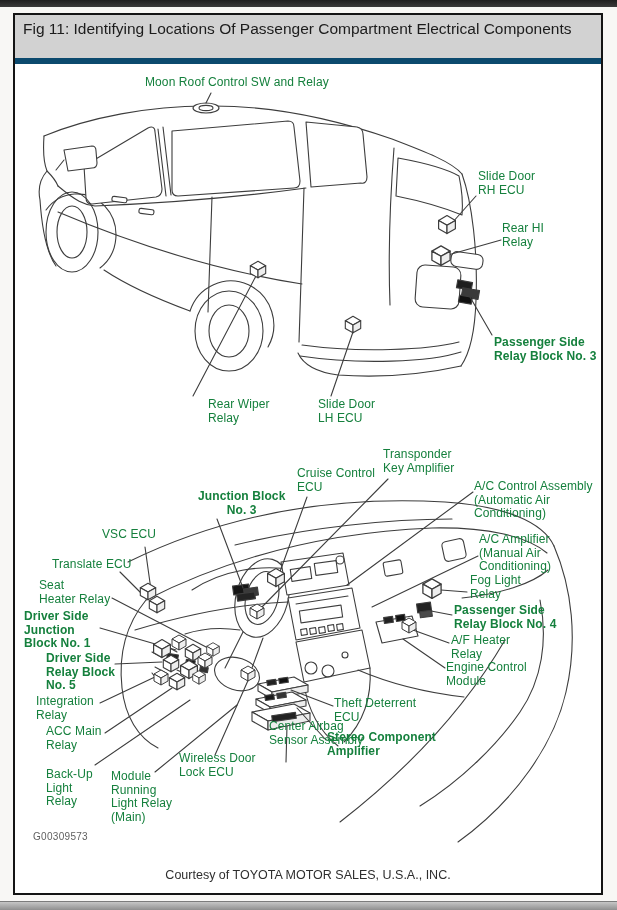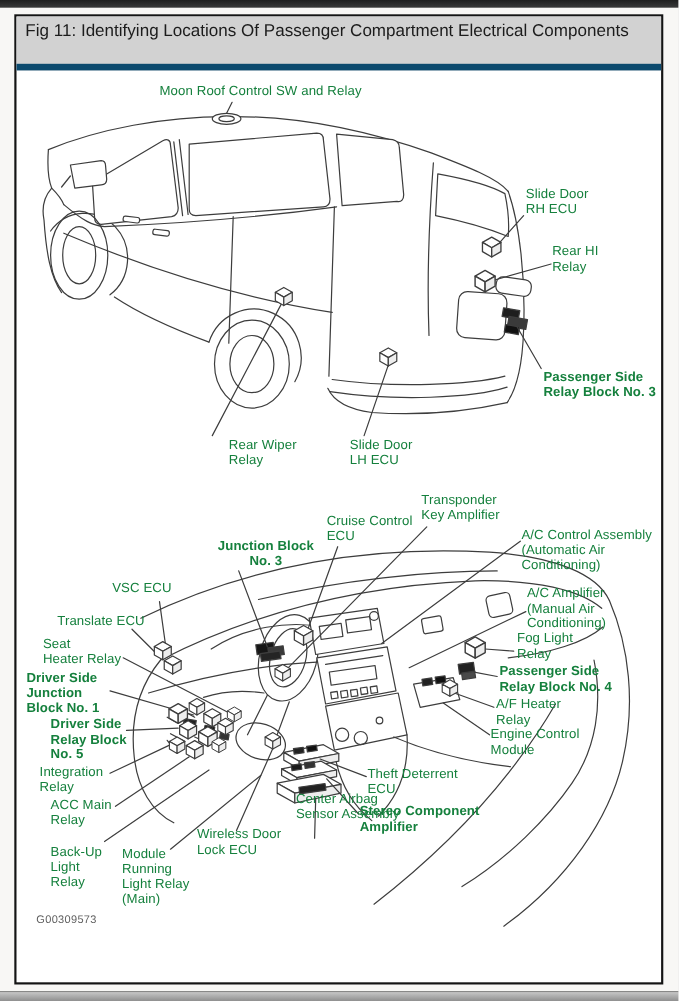--- a/index.html
+++ b/index.html
@@ -313,15 +313,16 @@
 Running
 Light Relay
 (Main)</div>
       <div class="lbl" style="left: 179px; top: 752px;">Wireless Door
 Lock ECU</div>
       <div class="lbl" style="left: 269px; top: 720px;">Center Airbag
 Sensor Assembly</div>
     </div>
 
   <div id="figure-code">G00309573</div>
+  <div id="footer-credit">Courtesy of TOYOTA MOTOR SALES, U.S.A., INC.</div>
 
   <div id="chrome-bottom"></div>
 </div>
 
 </body></html>

